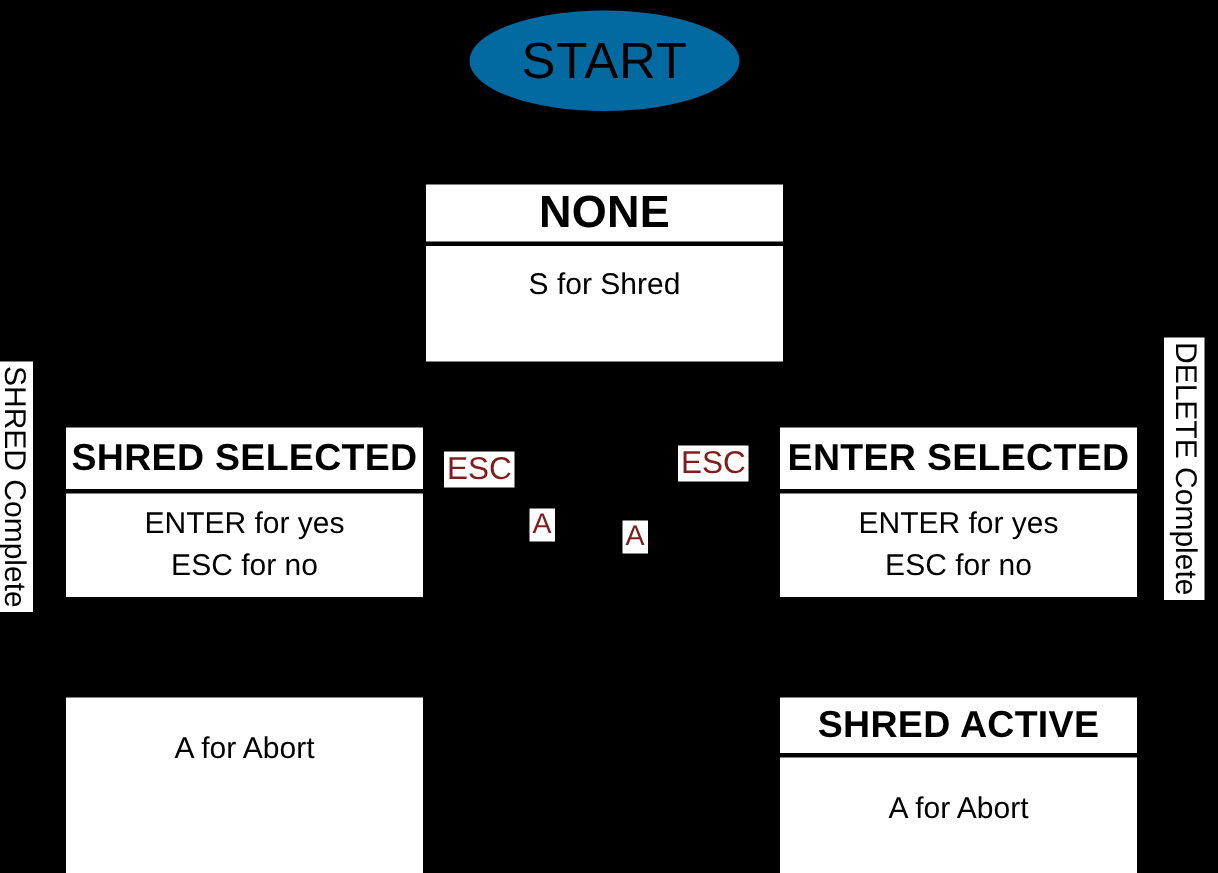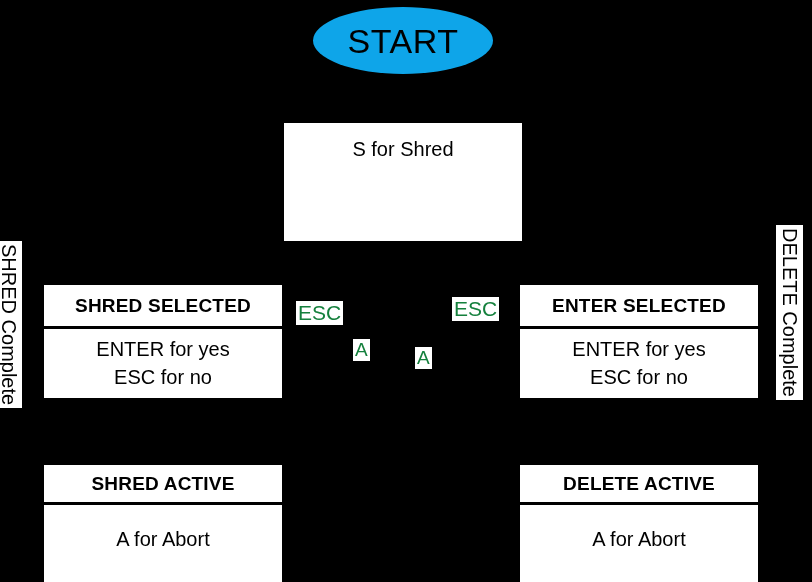--- a/index.html
+++ b/index.html
@@ -18,41 +18,41 @@
     overflow: hidden;
   }
 
   
   .start-node {
     position: absolute;
     left: 313px;
     top: 7px;
     width: 180px;
     height: 67px;
-    background: #0ea5e9;
+    background: #0369a1;
     border-radius: 50%;
     display: flex;
     align-items: center;
     justify-content: center;
   }
   .start-node .label {
     font-size: 34px;
     color: #000000;
     letter-spacing: 0.5px;
     line-height: 1;
   }
 
   
   .state-box {
     position: absolute;
     background: #ffffff;
     box-sizing: border-box;
   }
   .state-title {
-    font-size: 19px;
+    font-size: 25px;
     font-weight: bold;
     color: #000000;
     text-align: center;
     border-bottom: 3px solid #000000;
     box-sizing: border-box;
     display: flex;
     align-items: center;
     justify-content: center;
     letter-spacing: 0.2px;
   }
@@ -84,21 +84,21 @@
   #box-delete-active { left: 520px; top: 465px; width: 238px; height: 120px; }
   #box-shred-active .state-title,
   #box-delete-active .state-title { height: 40px; }
   #box-shred-active .state-body,
   #box-delete-active .state-body  { height: 80px; padding-top: 20px; }
 
   
   .edge-label {
     position: absolute;
     background: #ffffff;
-    color: #15803d;
+    color: #7f1d1d;
     font-size: 21px;
     line-height: 1.05;
     text-align: center;
     padding: 1px 2px;
     box-sizing: border-box;
     white-space: nowrap;
   }
   #label-esc-left   { left: 296px; top: 301px; }
   #label-esc-right  { left: 452px; top: 297px; }
   #label-a-left     { left: 353px; top: 339px; font-size: 19px; }
@@ -149,20 +149,21 @@
   <div class="connector" style="left:422px; top:348px; width:3px; height:122px;"></div>
 
   <div class="connector" style="left:20px; top:241px; width:3px; height:185px;"></div>
   <div class="connector" style="left:790px; top:225px; width:3px; height:190px;"></div>
 
   <div class="start-node">
     <span class="label">START</span>
   </div>
 
   <div class="state-box" id="box-none">
+    <div class="state-title">NONE</div>
     <div class="state-body">
       <span class="line">S for Shred</span>
     </div>
   </div>
 
   <div class="state-box" id="box-shred-selected">
     <div class="state-title">SHRED SELECTED</div>
     <div class="state-body">
       <span class="line">ENTER for yes</span>
       <span class="line">ESC for no</span>
@@ -171,28 +172,27 @@
 
   <div class="state-box" id="box-delete-selected">
     <div class="state-title">ENTER SELECTED</div>
     <div class="state-body">
       <span class="line">ENTER for yes</span>
       <span class="line">ESC for no</span>
     </div>
   </div>
 
   <div class="state-box" id="box-shred-active">
+    <div class="state-body">
+      <span class="line">A for Abort</span>
+    </div>
+  </div>
+
+  <div class="state-box" id="box-delete-active">
     <div class="state-title">SHRED ACTIVE</div>
-    <div class="state-body">
-      <span class="line">A for Abort</span>
-    </div>
-  </div>
-
-  <div class="state-box" id="box-delete-active">
-    <div class="state-title">DELETE ACTIVE</div>
     <div class="state-body">
       <span class="line">A for Abort</span>
     </div>
   </div>
 
   <div class="edge-label" id="label-esc-left">ESC</div>
   <div class="edge-label" id="label-esc-right">ESC</div>
   <div class="edge-label" id="label-a-left">A</div>
   <div class="edge-label" id="label-a-right">A</div>
 

